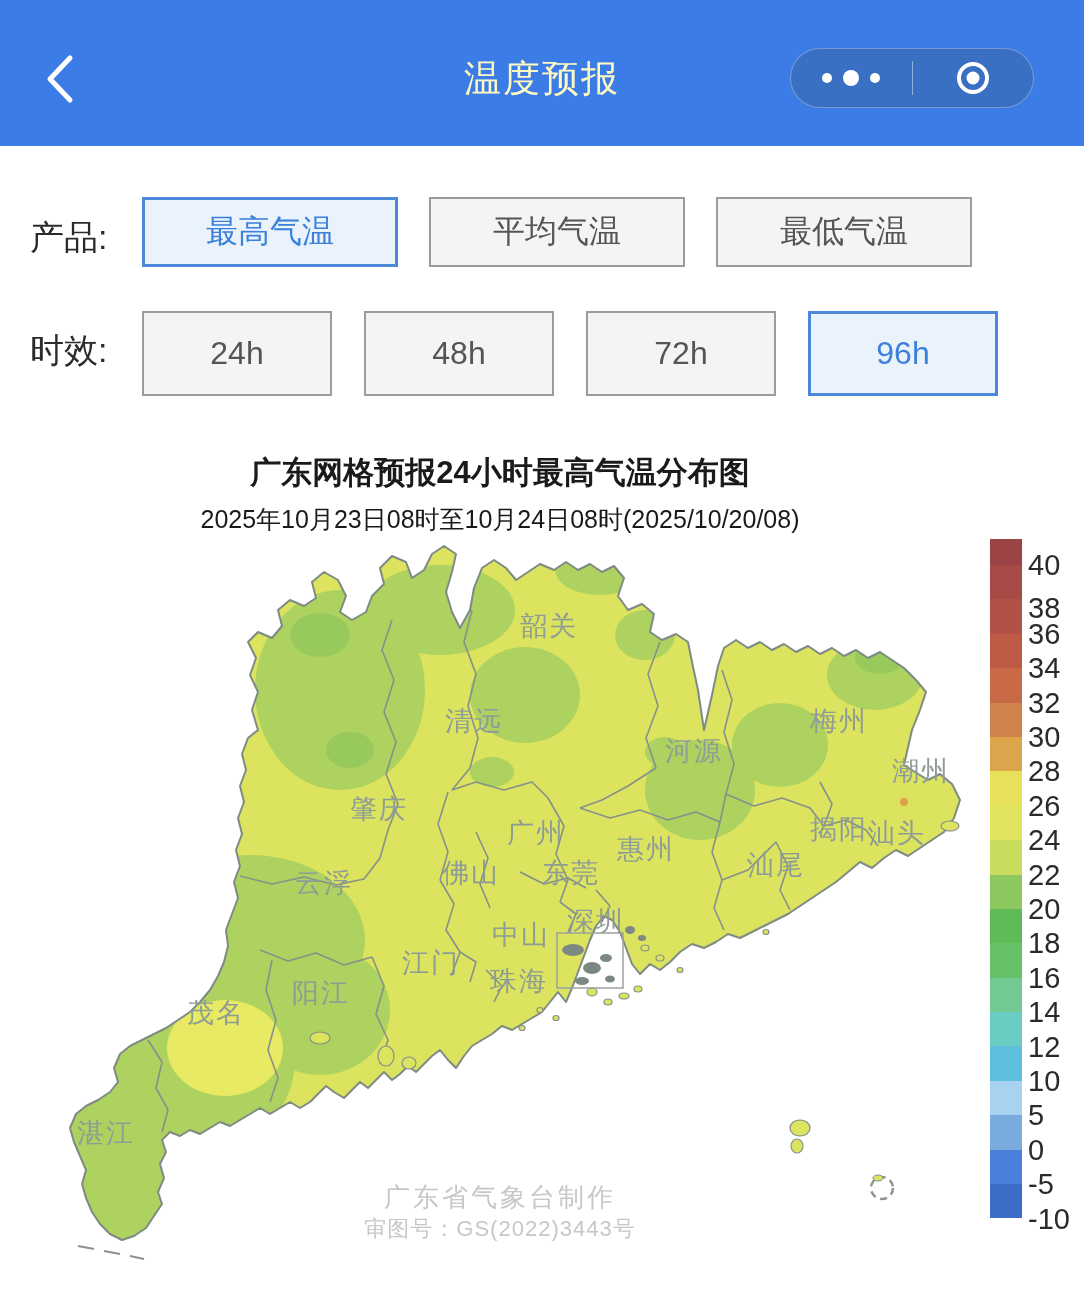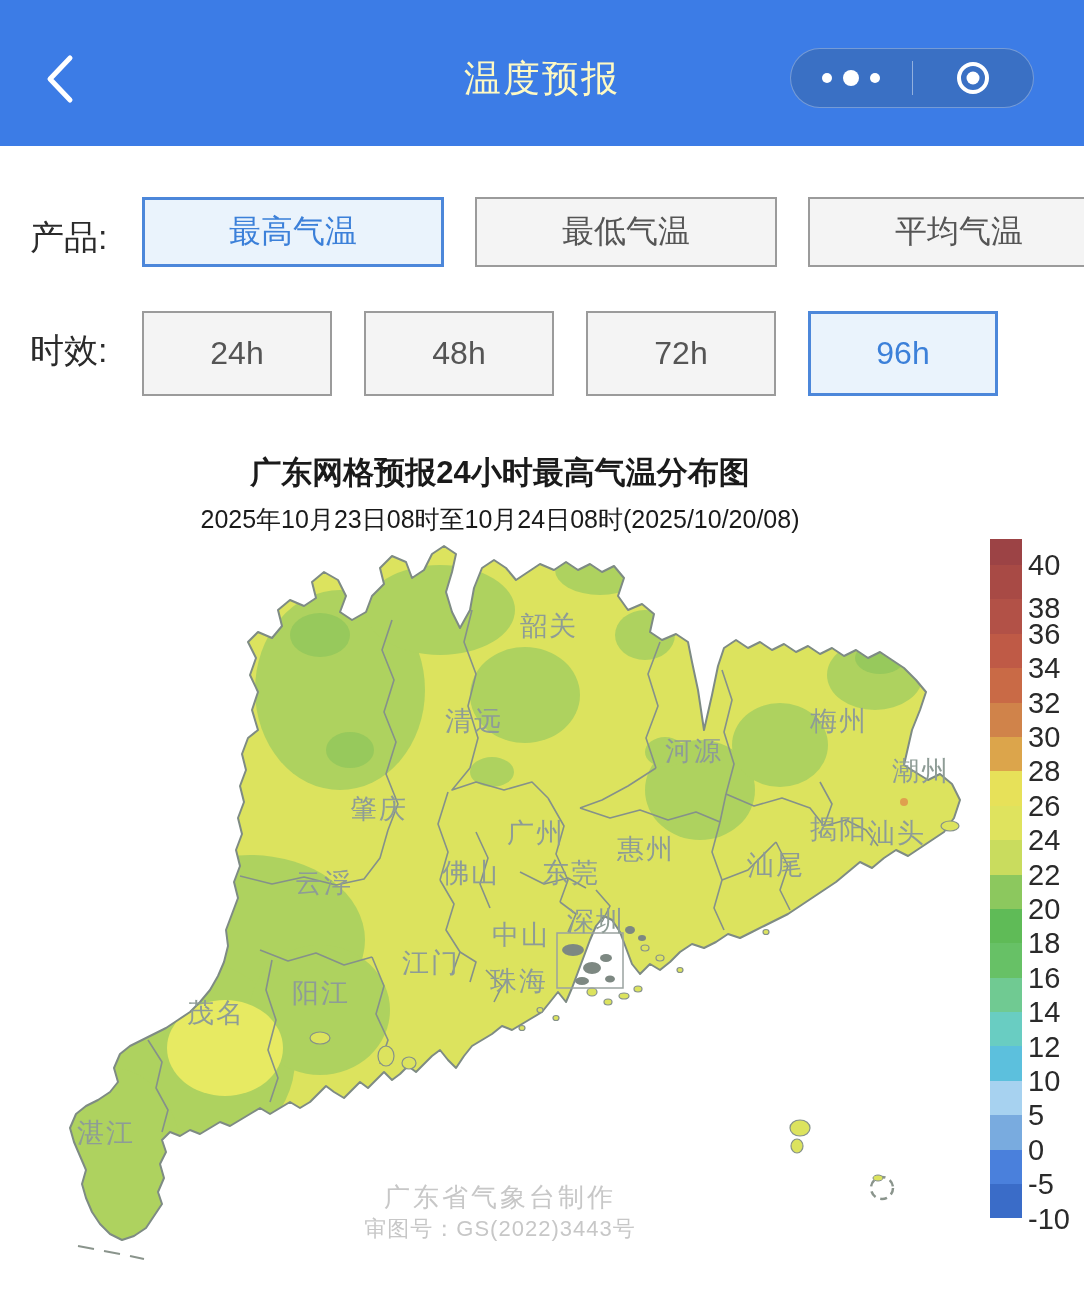--- a/index.html
+++ b/index.html
@@ -16,21 +16,21 @@
   .capsule-divider { width:1px; height:34px; background:rgba(255,255,255,0.45); }
 
   
   .filter-label { position:absolute; left:30px; font-size:34px; color:#2b2b2b; }
   .opt-row { position:absolute; display:flex; }
   .opt-btn { border:2px solid #9B9B9B; background:#F4F4F4; color:#555555; font-size:32px;
              display:flex; align-items:center; justify-content:center; cursor:pointer;
              font-family:"Liberation Sans","DejaVu Sans",sans-serif; }
   .opt-btn.selected { border:3px solid #4C87DA; background:#EAF3FC; color:#3C80D9; }
   #product-options { left:142px; top:197px; gap:31px; }
-  #product-options .opt-btn { width:302px; height:70px; }
+  #product-options .opt-btn { width:256px; height:70px; }
   #duration-options { left:142px; top:311px; gap:32px; }
   #duration-options .opt-btn { width:190px; height:85px; }
 
   
   .map-title { position:absolute; left:0; width:1000px; top:452px; text-align:center; font-size:31px; font-weight:700; color:#1a1a1a; }
   .map-subtitle { position:absolute; left:0; width:1000px; top:503px; text-align:center; font-size:25px; color:#1a1a1a; }
 
   
   .map-svg { position:absolute; left:20px; top:540px; width:960px; height:720px; }
   .city-label { font-size:27px; fill:#8E9C96; font-weight:500; letter-spacing:2px;
@@ -72,22 +72,22 @@
           <circle cx="20" cy="20" r="14" fill="none" stroke="#fff" stroke-width="4"></circle>
           <circle cx="20" cy="20" r="6.5" fill="#fff"></circle>
         </svg>
       </button>
     </div>
   </header>
 
   <span class="filter-label" style="top:215px;">产品:</span>
   <div class="opt-row" id="product-options">
       <button class="opt-btn selected">最高气温</button>
+      <button class="opt-btn">平均气温</button>
       <button class="opt-btn">最低气温</button>
-      <button class="opt-btn">平均气温</button>
     </div>
 
   <span class="filter-label" style="top:328px;">时效:</span>
   <div class="opt-row" id="duration-options">
       <button class="opt-btn">24h</button>
       <button class="opt-btn">48h</button>
       <button class="opt-btn">72h</button>
       <button class="opt-btn selected">96h</button>
     </div>
 

